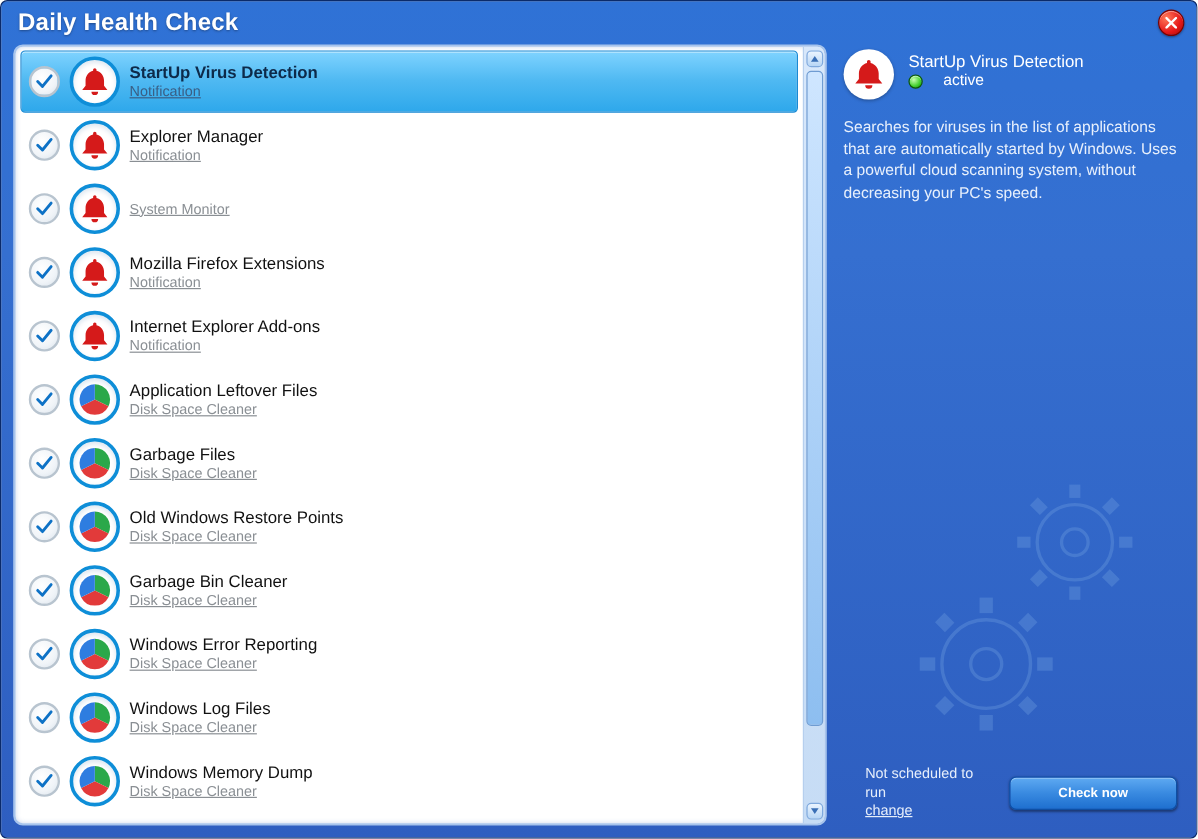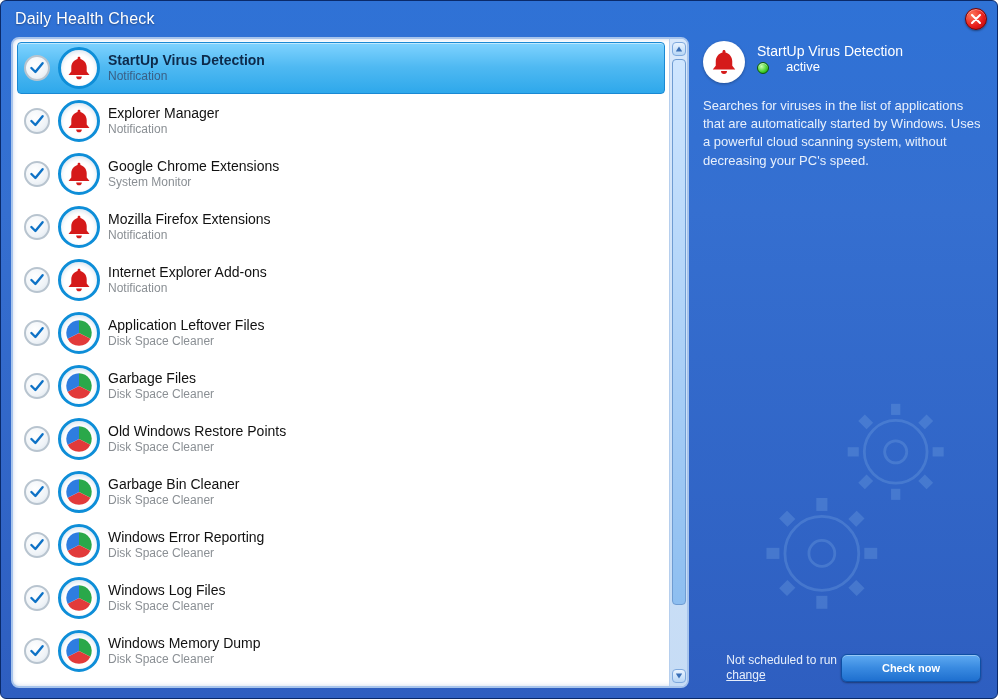--- a/index.html
+++ b/index.html
@@ -17,21 +17,21 @@
   border-radius: 6px;
   position: relative;
   display: flex; flex-direction: column;
 }
 .titlebar {
   height: 36px;
   display: flex; align-items: center; justify-content: space-between;
   padding: 0 10px 0 14px;
   color: #fff;
 }
-.titlebar .title-text { font-size: 16px; font-weight: 400; text-shadow: 0 1px 2px rgba(0,0,0,.35); letter-spacing: .2px; }
+.titlebar .title-text { font-size: 20px; font-weight: 700; text-shadow: 0 1px 2px rgba(0,0,0,.35); letter-spacing: .2px; }
 .close-btn {
   width: 22px; height: 22px; border-radius: 11px;
   background: radial-gradient(circle at 30% 30%, #ff7a5a, #e61919 60%, #a10a0a 100%);
   border: 1px solid #7a0200;
   display: flex; align-items: center; justify-content: center;
   cursor: pointer;
   box-shadow: 0 1px 2px rgba(0,0,0,.4), inset 0 1px 0 rgba(255,255,255,.4);
 }
 .close-btn svg { width: 10px; height: 10px; }
 
@@ -109,21 +109,21 @@
   width: 42px; height: 42px; border-radius: 50%;
   border: 3px solid #0e8ed8;
   background: #fff;
   display: flex; align-items: center; justify-content: center;
   flex-shrink: 0;
   position: relative;
   box-shadow: inset 0 2px 4px rgba(13,80,145,.15);
 }
 .item-text { display:flex; flex-direction:column; line-height:1.2; }
 .item-title { font-size: 14px; color:#111; }
-.item-sub { font-size: 12px; color:#8a8f94; }
+.item-sub { font-size: 12px; color:#8a8f94;text-decoration:underline; }
 
 
 .right-panel {
   width: 290px;
   display:flex; flex-direction:column;
   position:relative;
   color:#fff;
   padding: 4px 6px 4px 6px;
 }
 .detail-head {
@@ -138,22 +138,22 @@
 .detail-status { display:flex; align-items:flex-end; gap:17px; margin-top:0; font-size:13px;}
 .status-dot { width:12px; height:12px; border-radius:50%; background: radial-gradient(circle at 35% 35%, #c7ffb0, #3fcf2a 60%, #167a0c);
   border: 1px solid #0e5a04; box-shadow: inset 0 1px 0 rgba(255,255,255,.5); }
 .detail-desc { font-size: 13px; line-height:1.4; margin-top:14px; color:#e8f0fc;}
 
 
 .gears { position:absolute; right:4px; bottom:70px; width:230px; height:240px; opacity:.35; pointer-events:none;}
 .gears svg{width:100%;height:100%;}
 
 .right-bottom {
-  position:absolute; left:0; right:6px; bottom:4px;
-  display:flex; align-items:center; justify-content:flex-end; gap:4px;
+  position:absolute; left:24px; right:6px; bottom:4px;
+  display:flex; align-items:center; justify-content:flex-start; gap:14px;
 }
 .schedule { font-size:12px; color:#e6eefb; line-height:1.3;}
 .schedule .lnk { text-decoration: underline; cursor:pointer;}
 .check-now {
   background: linear-gradient(180deg,#5faaf2 0%, #3a8be1 48%, #1e6fcf 100%);
   border: 1px solid #0e4fa5;
   color:#fff; font-weight:700; font-size:11px;
   padding: 7px 20px; border-radius:6px;
   box-shadow: 0 1px 2px rgba(0,0,0,.4), inset 0 1px 0 rgba(255,255,255,.35);
   cursor:pointer;
@@ -220,21 +220,20 @@
               <svg viewBox="0 0 20 20">
                 <path d="M3 10 L8 15 L17 4" fill="none" stroke="#0e72c6" stroke-width="3" stroke-linecap="round" stroke-linejoin="round"></path>
               </svg>
             </div>
             <div class="cat-icon">
               <svg class="bell" viewBox="0 0 40 40" width="28" height="28">
                 <path d="M20 4c-1.2 0-2 .9-2 2v1.2C12.7 8.6 9 13.2 9 19v6l-4 5h30l-4-5v-6c0-5.8-3.7-10.4-9-11.8V6c0-1.1-.8-2-2-2zm-4 28a4 4 0 0 0 8 0h-8z"></path>
               </svg>
             </div>
             <div class="item-text">
-              <span class="item-title">Google Chrome Extensions</span>
               <span class="item-sub">System Monitor</span>
             </div>
           </div>
           <div class="item">
             <div class="check-circle">
               <svg viewBox="0 0 20 20">
                 <path d="M3 10 L8 15 L17 4" fill="none" stroke="#0e72c6" stroke-width="3" stroke-linecap="round" stroke-linejoin="round"></path>
               </svg>
             </div>
             <div class="cat-icon">

